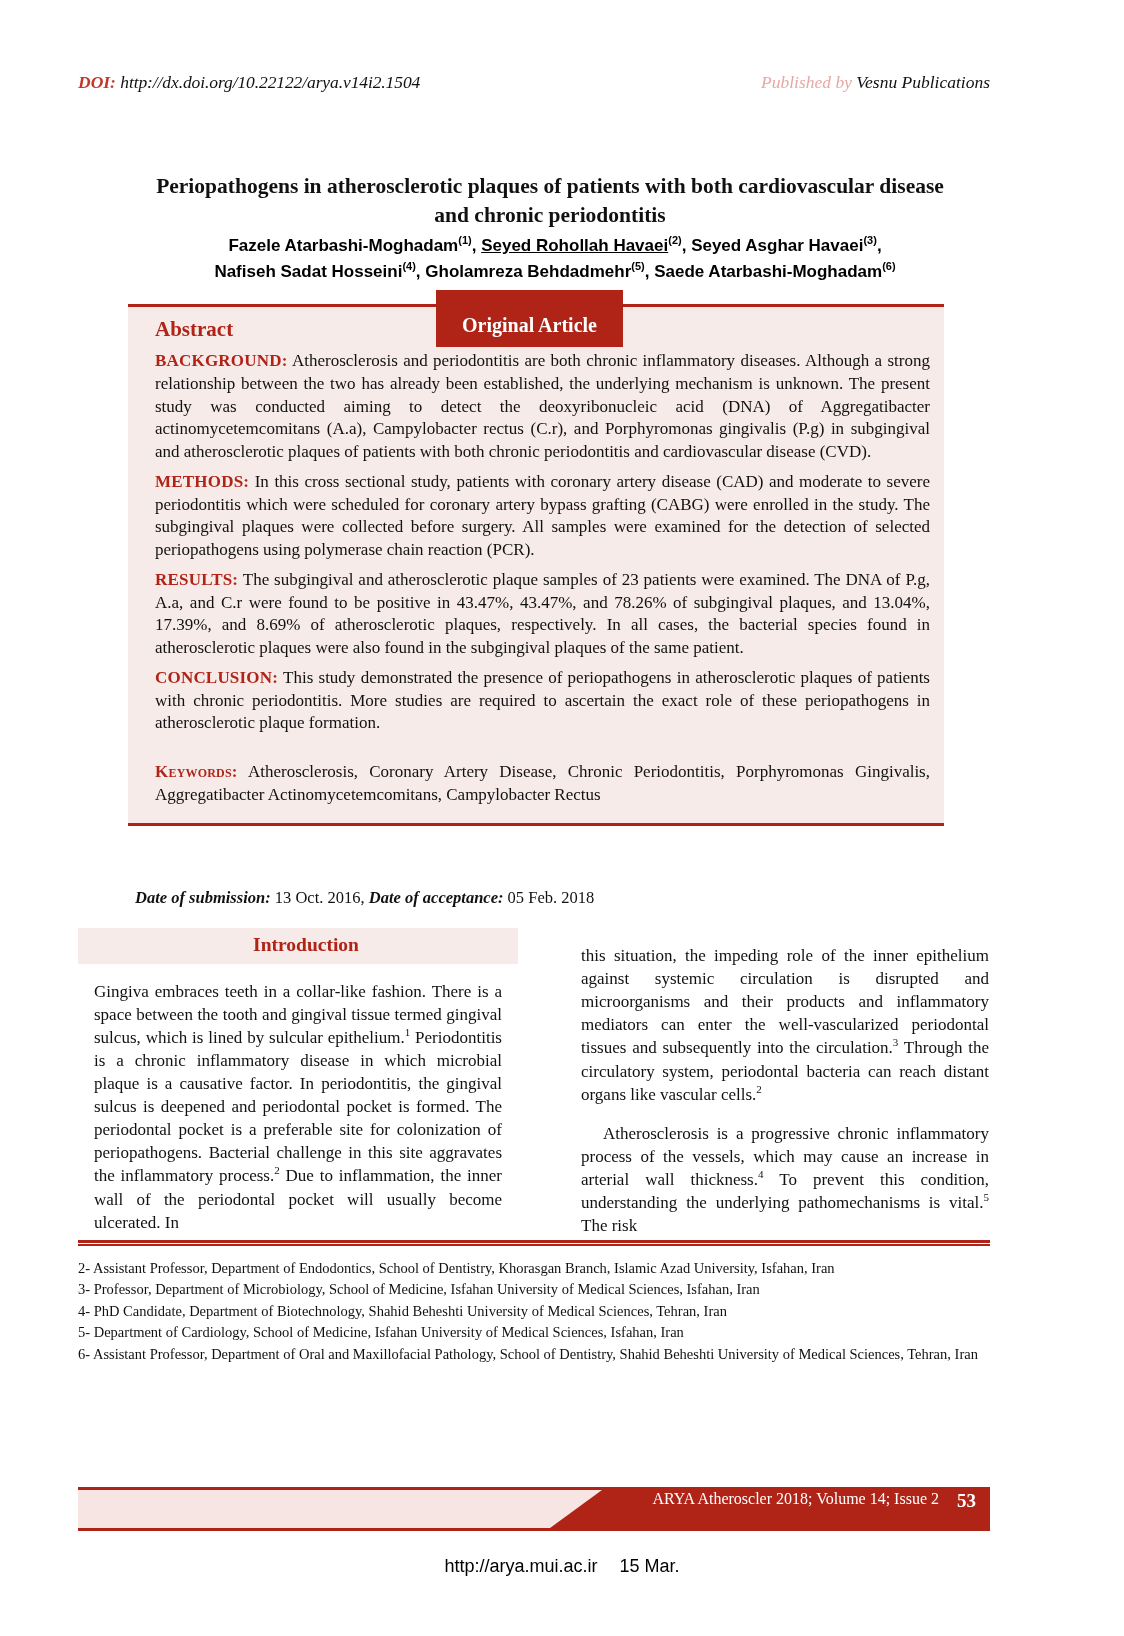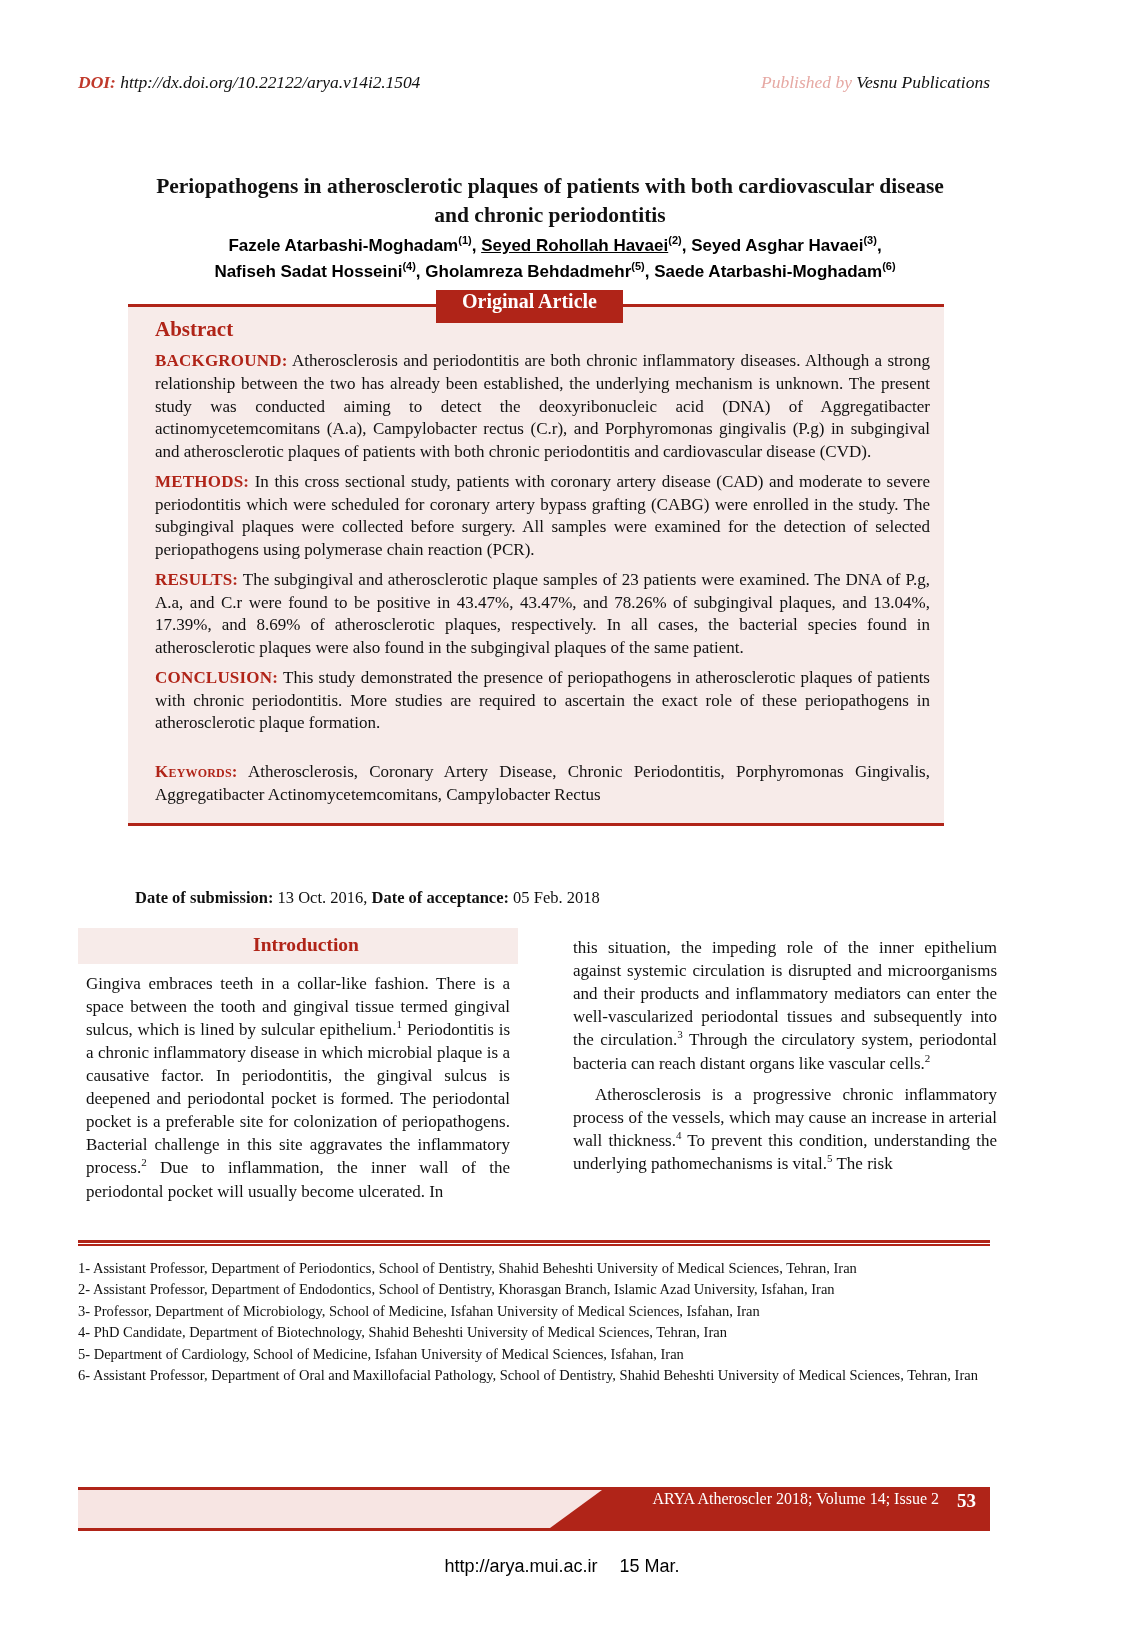--- a/index.html
+++ b/index.html
@@ -83,21 +83,21 @@
     box-sizing: border-box;
   }
   .badge {
     position: absolute;
     left: 308px;
     top: -14px;
     background: #b02418;
     color: #ffffff;
     font-weight: bold;
     font-size: 20px;
-    padding: 0 26px 10px 26px;
+    padding: 24px 26px 10px 26px;
     z-index: 5;
     white-space: nowrap;
   }
   .abstract-title {
     color: #b02418;
     font-weight: bold;
     font-size: 21px;
     margin: 2px 0 8px 0;
   }
   .abs-p {
@@ -122,21 +122,21 @@
   }
 
   
   .dates {
     position: absolute;
     left: 135px;
     top: 888px;
     font-size: 16.5px;
     color: #111;
   }
-  .dates b { font-weight: bold; }
+  .dates b { font-style: italic; font-weight: bold; }
 
   
   .col {
     position: absolute;
     top: 928px;
     width: 440px;
     font-size: 17px;
     line-height: 1.36;
     text-align: justify;
     color: #111;
@@ -145,21 +145,21 @@
   .col-right { left: 565px; }
   .section-head {
     background: #f7ebe9;
     color: #b02418;
     font-weight: bold;
     font-size: 19.5px;
     text-align: center;
     padding: 4px 0 5px 16px;
     margin: 0 0 2px 0;
   }
-  .col p { margin: 8px; }
+  .col p { margin: 16px; }
   .col p.indent { text-indent: 22px; }
   .col sup, .abs-p sup { font-size: 11px; vertical-align: super; line-height: 0; }
 
   
   .fn-rule {
     position: absolute;
     left: 78px;
     top: 1240px;
     width: 912px;
     height: 6px;
@@ -306,21 +306,20 @@
   </div>
 
   <div class="col col-right">
     <p><span>this situation, the impeding role of the inner epithelium against systemic circulation is disrupted and microorganisms and their products and inflammatory mediators can enter the well-vascularized periodontal tissues and subsequently into the circulation.</span><sup>3</sup><span> Through the circulatory system, periodontal bacteria can reach distant organs like vascular cells.</span><sup>2</sup></p>
     <p class="indent"><span>Atherosclerosis is a progressive chronic inflammatory process of the vessels, which may cause an increase in arterial wall thickness.</span><sup>4</sup><span> To prevent this condition, understanding the underlying pathomechanisms is vital.</span><sup>5</sup><span> The risk</span></p>
   </div>
 
   <div class="fn-rule"></div>
 
   <div class="footnotes">
-    <div>1- Assistant Professor, Department of Periodontics, School of Dentistry, Shahid Beheshti University of Medical Sciences, Tehran, Iran</div>
     <div>2- Assistant Professor, Department of Endodontics, School of Dentistry, Khorasgan Branch, Islamic Azad University, Isfahan, Iran</div>
     <div>3- Professor, Department of Microbiology, School of Medicine, Isfahan University of Medical Sciences, Isfahan, Iran</div>
     <div>4- PhD Candidate, Department of Biotechnology, Shahid Beheshti University of Medical Sciences, Tehran, Iran</div>
     <div>5- Department of Cardiology, School of Medicine, Isfahan University of Medical Sciences, Isfahan, Iran</div>
     <div>6- Assistant Professor, Department of Oral and Maxillofacial Pathology, School of Dentistry, Shahid Beheshti University of Medical Sciences, Tehran, Iran</div>
   </div>
 
   <div class="footer-rule-top"></div>
   <div class="footer-band">
     <div class="band-light"></div>

